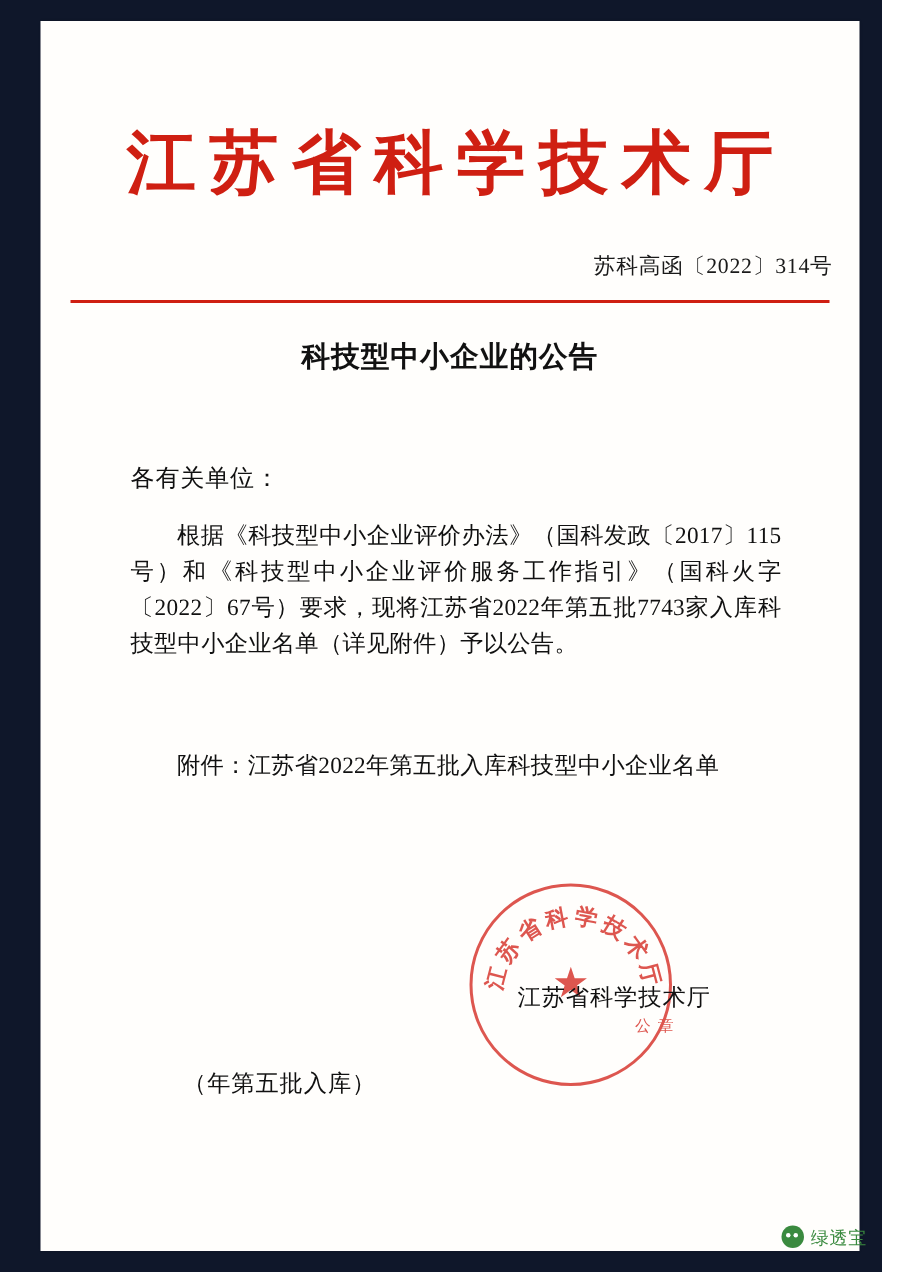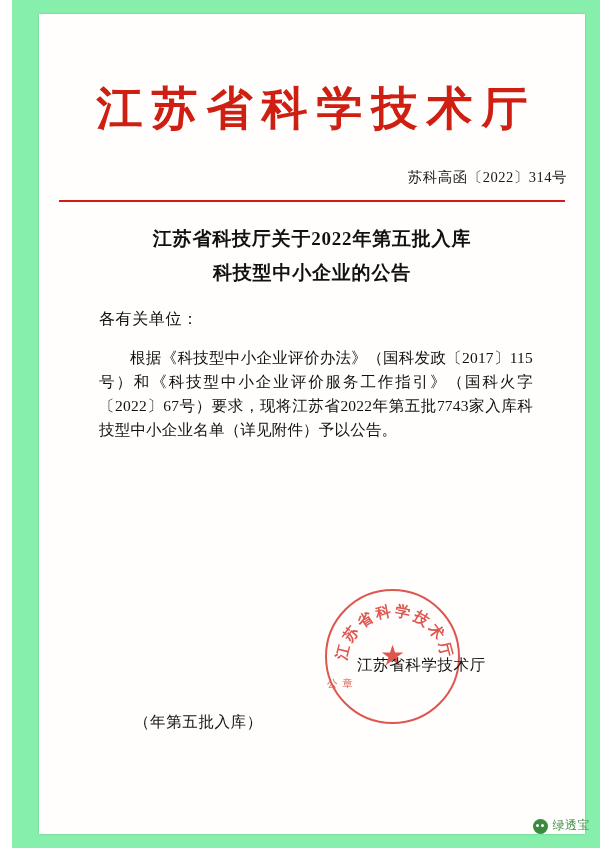--- a/index.html
+++ b/index.html
@@ -11,24 +11,24 @@
     width: 600px;
     height: 848px;
     position: relative;
     font-family: "Liberation Serif", "DejaVu Serif", serif;
     overflow: hidden;
   }
 
   
   #page {
     position: absolute;
-    left: 12px; top: 0;
+    left: 0; top: 0;
     width: 588px;
     height: 848px;
-    background: #86efac;
+    background: #0f172a;
     box-sizing: border-box;
   }
   #paper {
     position: absolute;
     left: 27px;
     top: 14px;
     width: 546px;
     height: 820px;
     background: #fffefc;
     box-shadow: 0 0 2px rgba(0,0,0,0.18);
@@ -158,21 +158,21 @@
     font-size: 15px;
     font-weight: bold;
     letter-spacing: 3px;
     fill: #d6322a;
   }
   .seal-bottom {
     position: absolute;
     left: 0;
     top: 86px;
     width: 135px;
-    text-align: left;
+    text-align: right;
     font-size: 10.5px;
     color: #d6322a;
     letter-spacing: 1px;
   }
 
   .sign-org {
     position: absolute;
     left: 318px;
     top: 641px;
     font-size: 15.5px;
@@ -199,21 +199,21 @@
     letter-spacing: 0.6px;
     white-space: nowrap;
   }
 
   
   .footer-badge {
     position: absolute;
     right: 10px;
     bottom: 14px;
     display: flex;
-    align-items: flex-end;
+    align-items: flex-start;
     gap: 5px;
     color: #3a8a3f;
     font-size: 12px;
     letter-spacing: 0.5px;
     font-family: "Liberation Sans", sans-serif;
   }
   .wechat-icon {
     width: 15px;
     height: 15px;
     border-radius: 50%;
@@ -243,30 +243,30 @@
 <div id="page">
   <div id="paper">
 
     <div class="masthead">江苏省科学技术厅</div>
 
     <div class="doc-number">苏科高函〔2022〕314号</div>
 
     <div class="red-rule"></div>
 
     <div class="title">
-      <span class="line">江苏省科技厅关于2022年第五批入库</span>
       <span class="line">科技型中小企业的公告</span>
     </div>
 
     <div class="salutation">各有关单位：</div>
 
     <div class="body-block">
       <p>根据《科技型中小企业评价办法》（国科发政〔2017〕115号）和《科技型中小企业评价服务工作指引》（国科火字〔2022〕67号）要求，现将江苏省2022年第五批7743家入库科技型中小企业名单（详见附件）予以公告。</p>
     </div>
 
+    <div class="attachment">附件：江苏省2022年第五批入库科技型中小企业名单</div>
 
     <div class="seal">
       <svg class="seal-arc" viewBox="0 0 135 135">
         <defs>
           <path id="arcpath" d="M 20,80 A 48,48 0 1 1 115,80" fill="none"></path>
         </defs>
         <text>
           <textPath href="#arcpath" startOffset="50%" text-anchor="middle">江苏省科学技术厅</textPath>
         </text>
       </svg>

